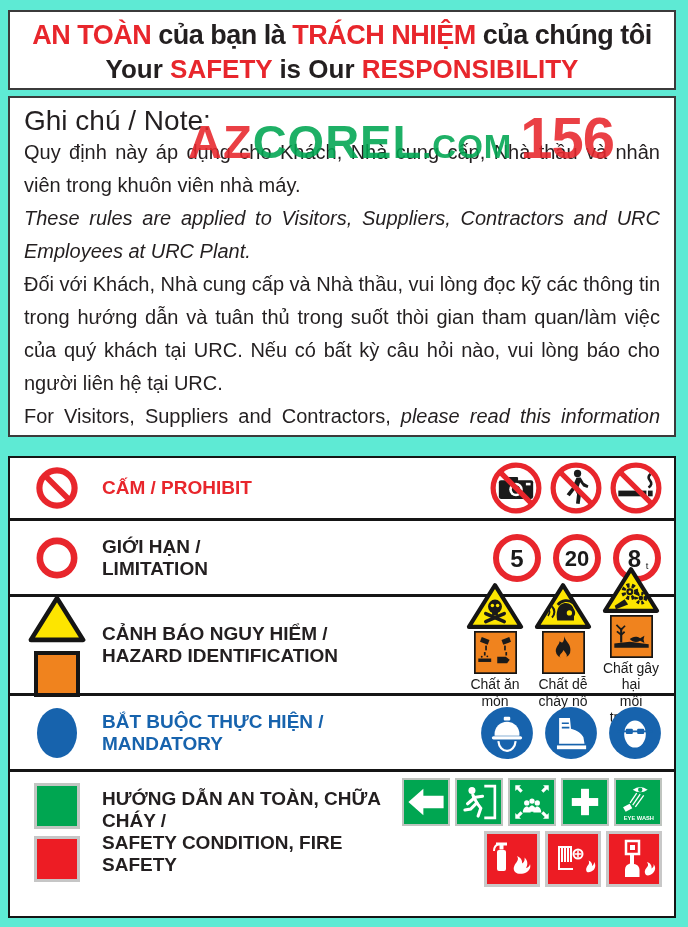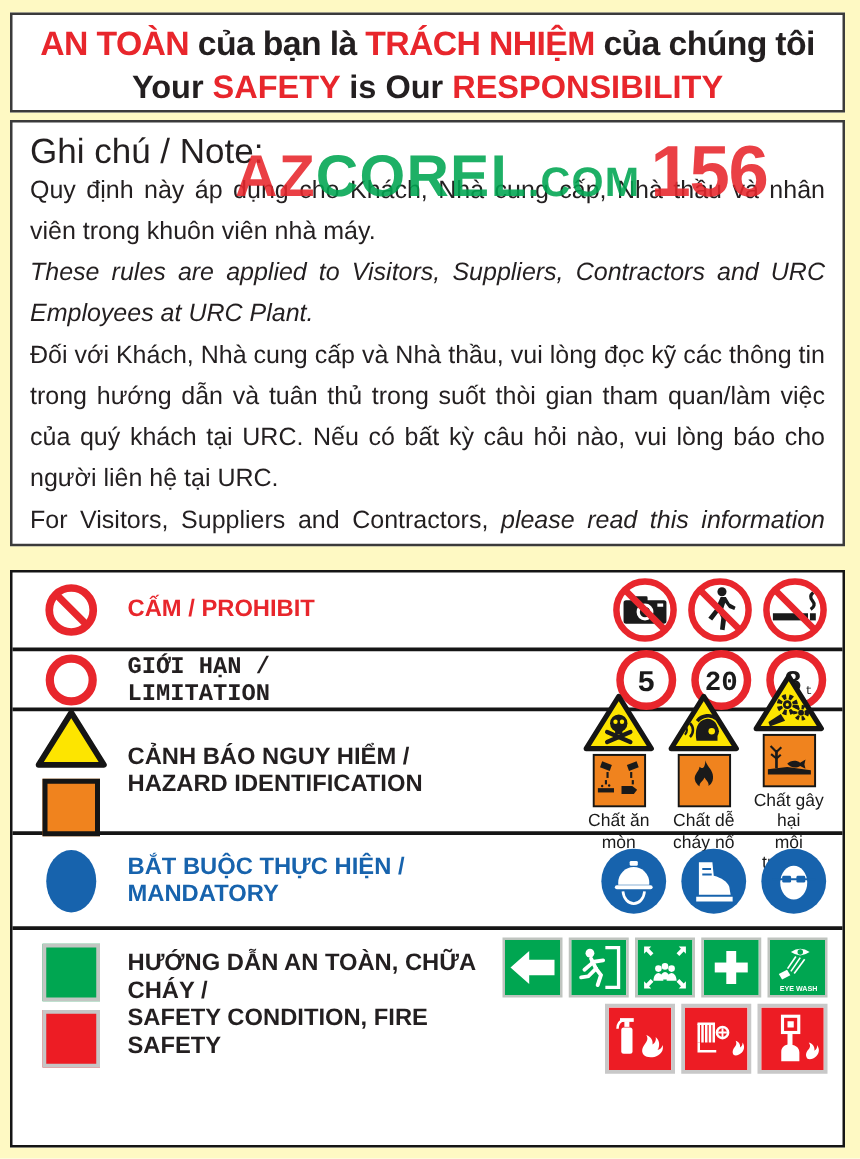--- a/index.html
+++ b/index.html
@@ -1,17 +1,17 @@
 <!DOCTYPE html>
 <html><head>
 <meta charset="utf-8">
 <style>
   html,body{margin:0;padding:0;background:#fff;}
   body{width:688px;height:927px;position:relative;font-family:"Liberation Sans","DejaVu Sans",sans-serif;color:#231f20;}
-  .page{position:absolute;inset:0;overflow:hidden;background:#fef9c3;}
+  .page{position:absolute;inset:0;overflow:hidden;background:#5eead4;}
   .box{position:absolute;left:8px;width:668px;background:#fff;border:2px solid #3b3b3b;box-sizing:border-box;}
 
   
   .header-box{top:10px;height:80px;text-align:center;}
   .h1{font-size:27px;font-weight:bold;letter-spacing:-0.5px;margin-top:8px;white-space:nowrap;}
   .h2{font-size:26px;font-weight:bold;margin-top:3px;}
   .red{color:#e8262c;}
 
   
   .note-box{top:96px;height:341px;padding:8px 14px;overflow:hidden;}
@@ -21,21 +21,21 @@
   .watermark{position:absolute;left:178px;top:6px;display:flex;align-items:baseline;opacity:.88;z-index:5;pointer-events:none;font-weight:bold;letter-spacing:1px;}
   .wm-az{font-size:47px;color:#e8262c;}
   .wm-corel{font-size:47px;color:#00a651;}
   .wm-com{font-size:33px;color:#00a651;}
   .wm-num{font-size:58px;color:#e8262c;margin-left:8px;letter-spacing:-1px;}
 
   
   .table-box{top:456px;height:462px;border-color:#151515;}
   .trow{display:flex;align-items:center;padding-left:14px;box-sizing:border-box;}
   .trow + .trow{border-top:3px solid #151515;}
-  .r1{height:60px;} .r2{height:48px;font-family:Liberation Mono, monospace;} .r3{height:99px;} .r4{height:76px;} .r5{height:123px;}
+  .r1{height:60px;} .r2{height:76px;} .r3{height:99px;} .r4{height:76px;} .r5{height:123px;}
   .cat{flex:none;width:66px;display:flex;flex-direction:column;align-items:center;gap:7px;}
   .lbl{margin-left:12px;font-size:19px;font-weight:bold;line-height:22px;}
   .lbl div:empty{display:none;}
   .lbl-red{color:#e8262c;} .lbl-blue{color:#1763ad;}
   .signs{margin-left:auto;margin-right:12px;display:flex;align-items:center;}
   .g8{gap:8px;} .g10{gap:10px;}
   svg{display:block;}
   .sq{box-sizing:border-box;}
   .cat-orange{width:46px;height:46px;background:#f0831e;border:4px solid #151515;}
   .cat-green{width:46px;height:46px;background:#00a651;border:3px solid #c2c6c2;}

